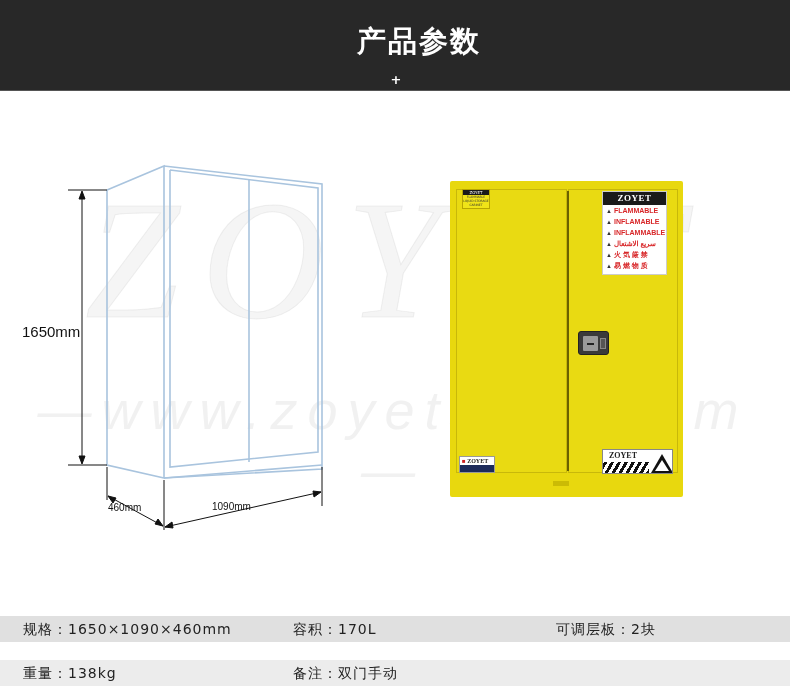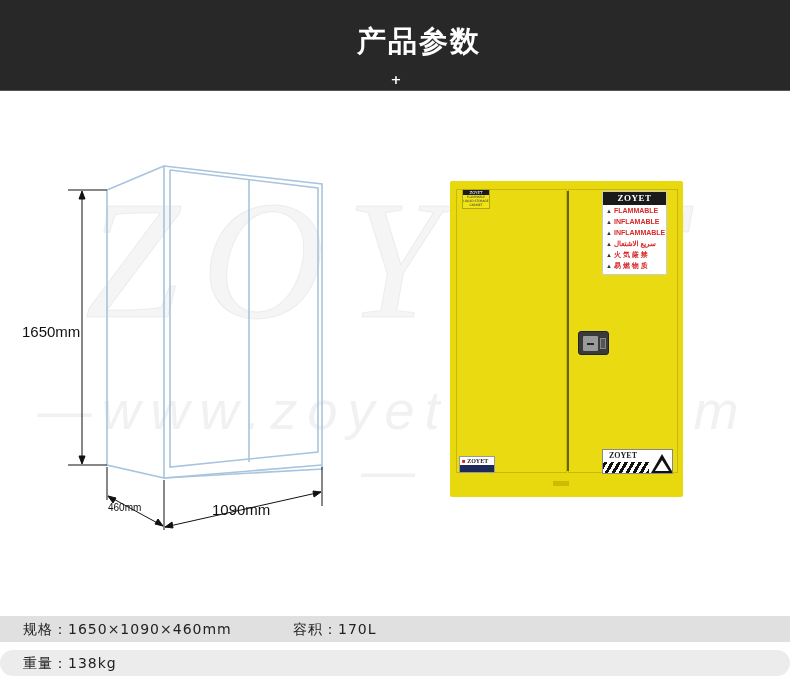--- a/index.html
+++ b/index.html
@@ -29,21 +29,21 @@
     position: absolute; left: 18px; top: 380px; width: 750px; height: 60px;
     font-family: "Liberation Sans", sans-serif; font-size: 54px; line-height: 60px;
     color: rgba(205,205,205,0.28); letter-spacing: 10px; text-align: center;
     font-style: italic; font-weight: 300;
   }
 
   .diagram { position: absolute; left: 0; top: 150px; width: 340px; height: 400px; }
   .dim-label { position: absolute; color: #111; font-family: "Liberation Sans", sans-serif; background: transparent; }
   .dim-h { left: 22px; top: 173px; font-size: 15px; }
   .dim-d { left: 108px; top: 352px; font-size: 10px; }
-  .dim-w { left: 212px; top: 351px; font-size: 15px; }
+  .dim-w { left: 212px; top: 351px; font-size: 10px; }
 
   .cabinet {
     position: absolute; left: 450px; top: 181px; width: 233px; height: 316px;
     background: #e8d80e; border-radius: 2px;
   }
   .door {
     position: absolute; top: 8px; height: 284px;
     border: 1px solid #c8b80a; background: #e9da12;
   }
   .door-left { left: 6px; width: 111px; }
@@ -104,21 +104,21 @@
   }
   .label-br .hazard-inner {
     position: absolute; left: 52px; top: 10px; width: 0; height: 0;
     border-left: 7px solid transparent; border-right: 7px solid transparent; border-bottom: 11px solid #fff;
   }
   .vents { position: absolute; left: 103px; top: 300px; width: 16px; height: 5px; background: #b8a800; opacity: 0.6; }
 
   .spec-table { position: absolute; left: 0; top: 616px; width: 790px; }
   .spec-row { position: relative; height: 27px; }
   .spec-row.r1 { background: #e0e0e0; height: 26px; }
-  .spec-row.r2 { background: #ececec; margin-top: 8px; height: 26px; border-radius: 13px; }
+  .spec-row.r2 { background: #ececec; margin-top: 18px; height: 26px; }
   .spec-cell {
     position: absolute; top: 0; height: 26px; line-height: 26px;
     font-size: 14px; color: #222; letter-spacing: 1px; white-space: nowrap;
   }
   .c1 { left: 23px; } .c2 { left: 293px; text-align: right; } .c3 { left: 556px; }
 </style>
 </head>
 <body>
 
 <div class="header">
@@ -207,17 +207,19 @@
     <div class="hazard-inner"></div>
   </div>
 
   <div class="vents"></div>
 </div>
 
 <div class="spec-table">
   <div class="spec-row r1">
     <div class="spec-cell c1"><span>规格</span><span>：</span><span>1650×1090×460mm</span></div>
     <div class="spec-cell c2"><span>容积</span><span>：</span><span>170L</span></div>
+    <div class="spec-cell c3"><span>可调层板</span><span>：</span><span>2块</span></div>
   </div>
   <div class="spec-row r2">
     <div class="spec-cell c1"><span>重量</span><span>：</span><span>138kg</span></div>
+    <div class="spec-cell c2"><span>备注</span><span>：</span><span>双门手动</span></div>
   </div>
 </div>
 
 </body></html>

